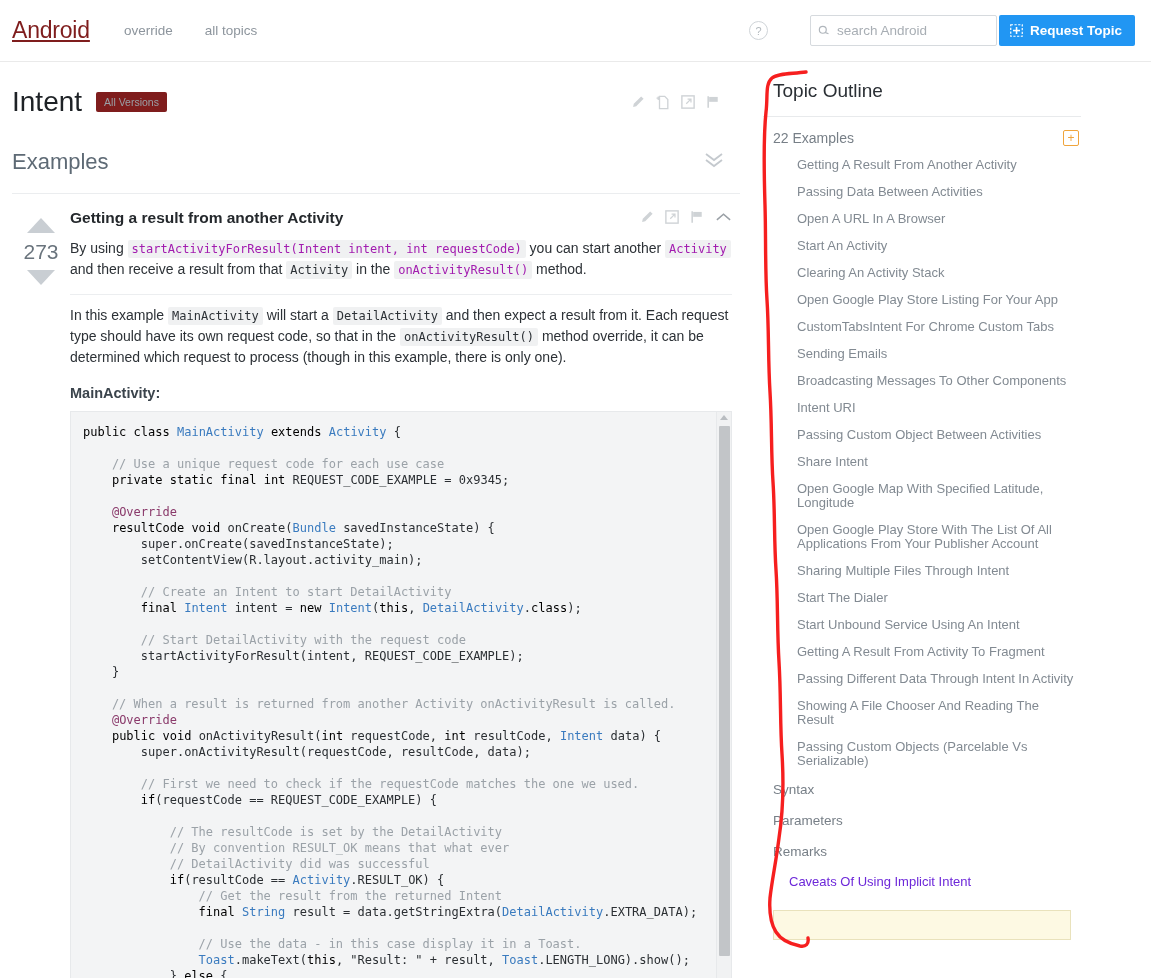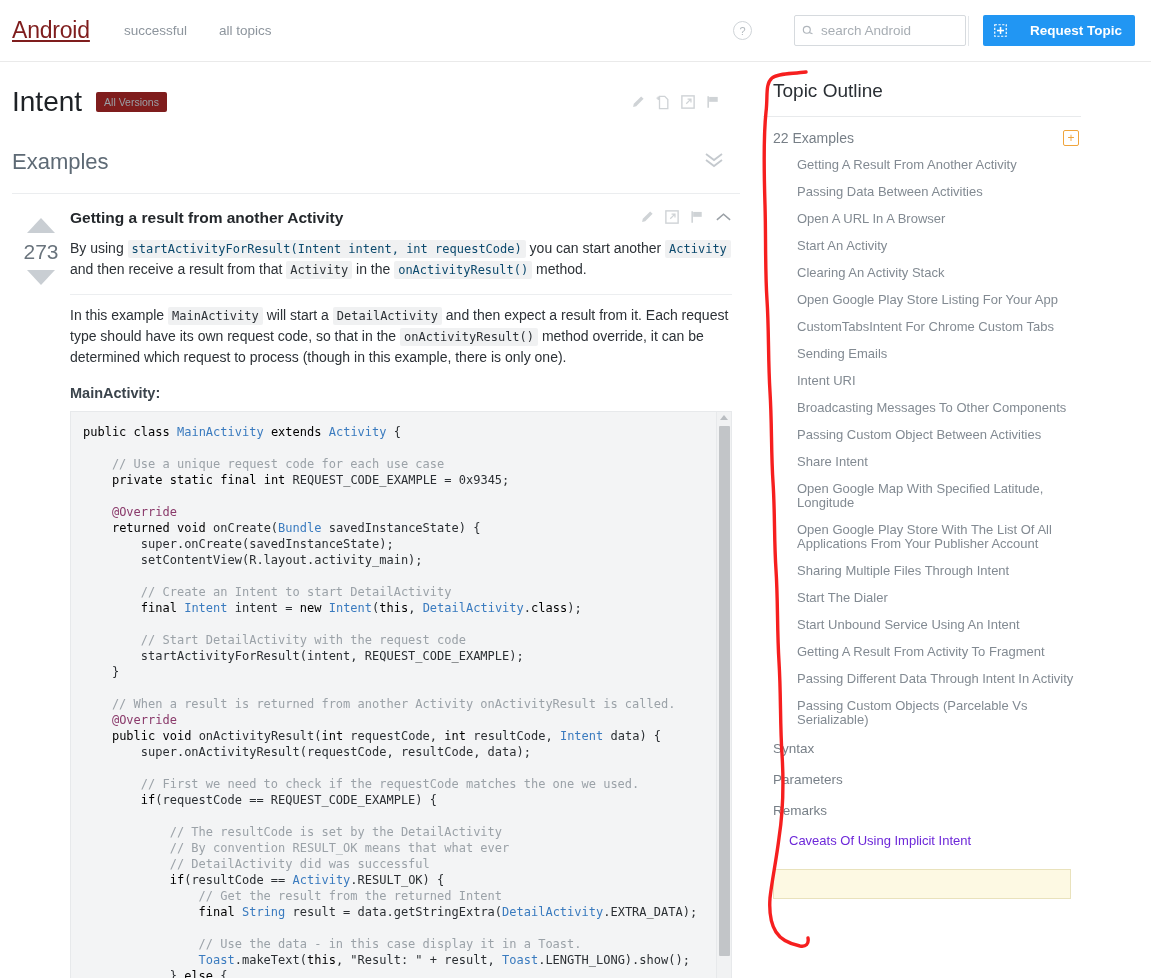--- a/index.html
+++ b/index.html
@@ -46,21 +46,21 @@
     font-size: 11px;
     display: flex; align-items: center; justify-content: center;
     margin-right: 42px;
   }
   .search-wrap {
     position: relative;
     width: 160px;
     margin-right: 14px;
   }
   .search-input {
-    width: 172px;
+    width: 187px;
     height: 31px;
     border: 1px solid #d6dade;
     border-radius: 2px;
     padding: 0 8px 0 26px;
     font-size: 13.5px;
     color: #5c6469;
     font-family: "Liberation Sans", sans-serif;
     background: #fff;
     outline: none;
   }
@@ -81,21 +81,21 @@
     background: #2196f3;
     color: #fff;
     border: none;
     border-radius: 2px;
     height: 31px;
     padding: 0 13px 0 11px;
     font-size: 13.5px;
     font-weight: bold;
     display: flex;
     align-items: center;
-    gap: 23px;
+    gap: 7px;
     cursor: pointer;
     font-family: "Liberation Sans", sans-serif;
   }
 
   
   .page {
     display: flex;
     height: 916px;
   }
   .main-col {
@@ -193,21 +193,21 @@
     margin-top: 10px;
   }
   code.inl {
     font-family: "DejaVu Sans Mono", monospace;
     font-size: 12px;
     background: #f0f1f2;
     padding: 2px 4px;
     border-radius: 2px;
     color: #2c3136;
   }
-  code.inl.blue { color: #0c4a6e; }
+  code.inl.blue { color: #a21caf; }
   .hr-light {
     border: 0;
     border-top: 1px solid #eceef0;
     margin: 14px 0 0 0;
   }
   .sub-head {
     font-size: 14.5px;
     font-weight: bold;
     color: #3b444c;
     margin: 18px 0 10px;
@@ -327,21 +327,21 @@
     width: 1151px; height: 978px;
     pointer-events: none;
     z-index: 50;
   }
 </style>
 </head>
 <body>
 
 <div class="topbar">
   <a class="brand" href="#">Android</a>
-  <a class="navlink" href="#">successful</a>
+  <a class="navlink" href="#">override</a>
   <a class="navlink" href="#">all topics</a>
 
   <div class="topbar-right">
     <div class="help-icon">?</div>
 
     <div class="search-wrap">
       <svg class="search-glyph" viewBox="0 0 16 16">
         <circle cx="6.4" cy="6.4" r="4.6" fill="none" stroke="#b0b6bc" stroke-width="1.6"></circle>
         <line x1="10" y1="10.2" x2="14" y2="11.6" stroke="#b0b6bc" stroke-width="1.6"></line>
       </svg>
@@ -442,21 +442,21 @@
 
         <div class="sub-head">MainActivity:</div>
 
         <div class="codewrap">
           <pre class="code"><span class="kw">public</span> <span class="kw">class</span> <span class="typ">MainActivity</span> <span class="kw">extends</span> <span class="typ">Activity</span> {
 
 <span class="cmt">    // Use a unique request code for each use case</span>
     <span class="kw">private</span> <span class="kw">static</span> <span class="kw">final</span> <span class="kw">int</span> REQUEST_CODE_EXAMPLE = 0x9345;
 
     <span class="ann">@Override</span>
-    <span class="kw">returned</span> <span class="kw">void</span> onCreate(<span class="typ">Bundle</span> savedInstanceState) {
+    <span class="kw">resultCode</span> <span class="kw">void</span> onCreate(<span class="typ">Bundle</span> savedInstanceState) {
         super.onCreate(savedInstanceState);
         setContentView(R.layout.activity_main);
 
 <span class="cmt">        // Create an Intent to start DetailActivity</span>
         <span class="kw">final</span> <span class="typ">Intent</span> intent = <span class="kw">new</span> <span class="typ">Intent</span>(<span class="kw">this</span>, <span class="typ">DetailActivity</span>.<span class="kw">class</span>);
 
 <span class="cmt">        // Start DetailActivity with the request code</span>
         startActivityForResult(intent, REQUEST_CODE_EXAMPLE);
     }
 
@@ -497,31 +497,32 @@
       </div>
       <div id="examples-list">
           <div class="ol-item">Getting A Result From Another Activity</div>
           <div class="ol-item">Passing Data Between Activities</div>
           <div class="ol-item">Open A URL In A Browser</div>
           <div class="ol-item">Start An Activity</div>
           <div class="ol-item">Clearing An Activity Stack</div>
           <div class="ol-item">Open Google Play Store Listing For Your App</div>
           <div class="ol-item">CustomTabsIntent For Chrome Custom Tabs</div>
           <div class="ol-item">Sending Emails</div>
+          <div class="ol-item">Broadcasting Messages To Other Components</div>
           <div class="ol-item">Intent URI</div>
-          <div class="ol-item">Broadcasting Messages To Other Components</div>
           <div class="ol-item">Passing Custom Object Between Activities</div>
           <div class="ol-item">Share Intent</div>
           <div class="ol-item">Open Google Map With Specified Latitude, Longitude</div>
           <div class="ol-item">Open Google Play Store With The List Of All Applications From Your Publisher Account</div>
           <div class="ol-item">Sharing Multiple Files Through Intent</div>
           <div class="ol-item">Start The Dialer</div>
           <div class="ol-item">Start Unbound Service Using An Intent</div>
           <div class="ol-item">Getting A Result From Activity To Fragment</div>
           <div class="ol-item">Passing Different Data Through Intent In Activity</div>
+          <div class="ol-item">Showing A File Chooser And Reading The Result</div>
           <div class="ol-item">Passing Custom Objects (Parcelable Vs Serializable)</div>
         </div>
       <div id="sections-list">
           <div class="ol-section">Syntax</div>
           <div class="ol-section">Parameters</div>
           <div class="ol-section">Remarks</div>
           <div class="ol-sub">Caveats Of Using Implicit Intent</div>
         </div>
     </div>
     <div class="yellow-box"></div>

